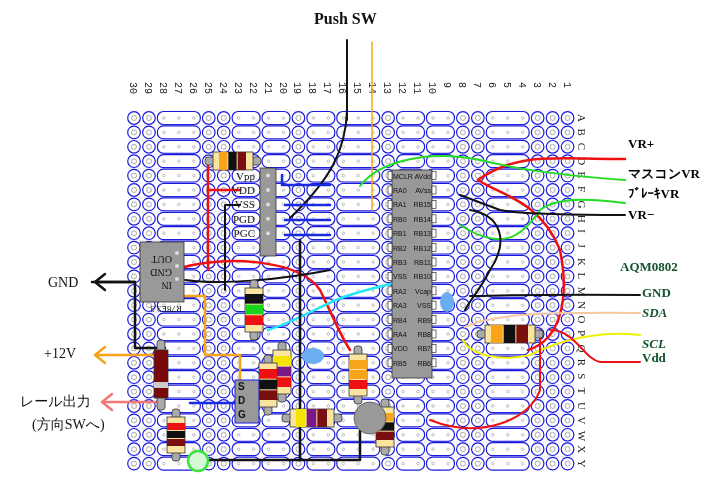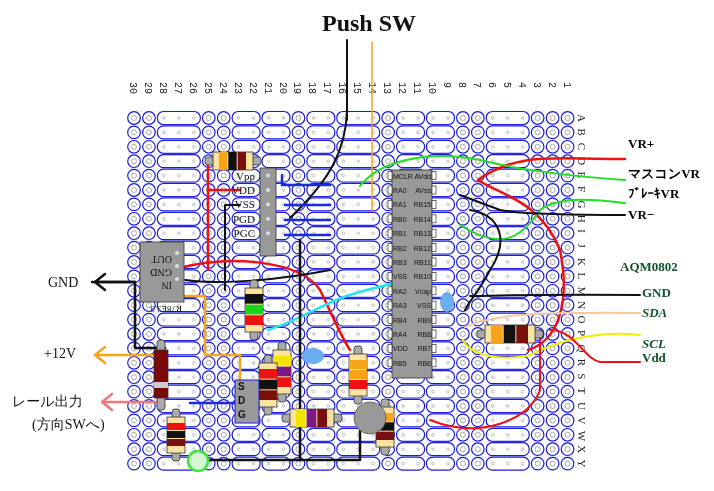--- a/index.html
+++ b/index.html
@@ -1,19 +1,19 @@
 <!DOCTYPE html>
 <html><head>
 <meta charset="utf-8">
 <style>
   html,body{margin:0;padding:0;background:#ffffff;}
   body{width:714px;height:491px;position:relative;overflow:hidden;font-family:"Liberation Serif",serif;}
   #board{position:absolute;left:0;top:0;}
   .lbl{position:absolute;font-family:"Liberation Serif",serif;font-weight:bold;white-space:nowrap;}
-  .title{left:322px;top:10px;font-size:24px;color:#111;}
+  .title{left:314px;top:10px;font-size:16px;color:#111;}
   .right-red{color:#000000;font-size:13px;}
   .right-blk{color:#14532d;font-size:13px;}
   .left-lbl{color:#111;font-size:14px;font-weight:normal;}
 </style>
 </head>
 <body>
 
 <svg id="board" width="714" height="491" viewBox="0 0 714 491" xmlns="http://www.w3.org/2000/svg">
   <g id="holes">
       <line x1="128" y1="111" x2="573.55" y2="111" stroke="#d8d8ff" stroke-width="0.5"></line>
@@ -1528,14 +1528,14 @@
 <div class="lbl right-red" style="left:628px;top:186px;">ﾌﾞﾚｰｷVR</div>
 <div class="lbl right-red" style="left:628px;top:207px;">VR−</div>
 <div class="lbl right-blk" style="left:620px;top:259px;">AQM0802</div>
 <div class="lbl right-blk" style="left:642px;top:285px;">GND</div>
 <div class="lbl right-blk" style="left:642px;top:305px;font-style:italic;">SDA</div>
 <div class="lbl right-blk" style="left:642px;top:336px;font-style:italic;">SCL</div>
 <div class="lbl right-blk" style="left:642px;top:350px;">Vdd</div>
 
 <div class="lbl left-lbl" style="left:48px;top:275px;">GND</div>
 <div class="lbl left-lbl" style="left:44px;top:346px;">+12V</div>
-<div class="lbl left-lbl" style="left:12px;top:393px;">レール出力</div>
+<div class="lbl left-lbl" style="left:20px;top:393px;">レール出力</div>
 <div class="lbl left-lbl" style="left:8px;top:416px;margin-left:24px;">(方向SWへ)</div>
 
 </body></html>

